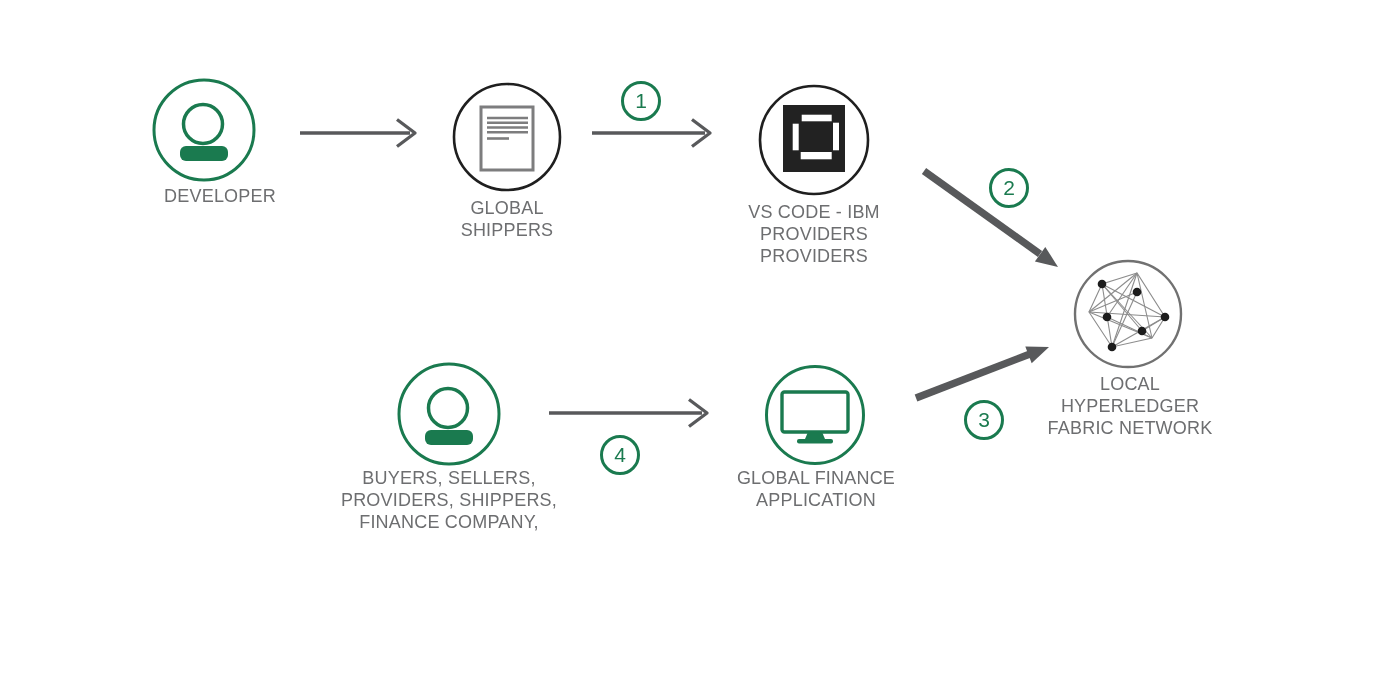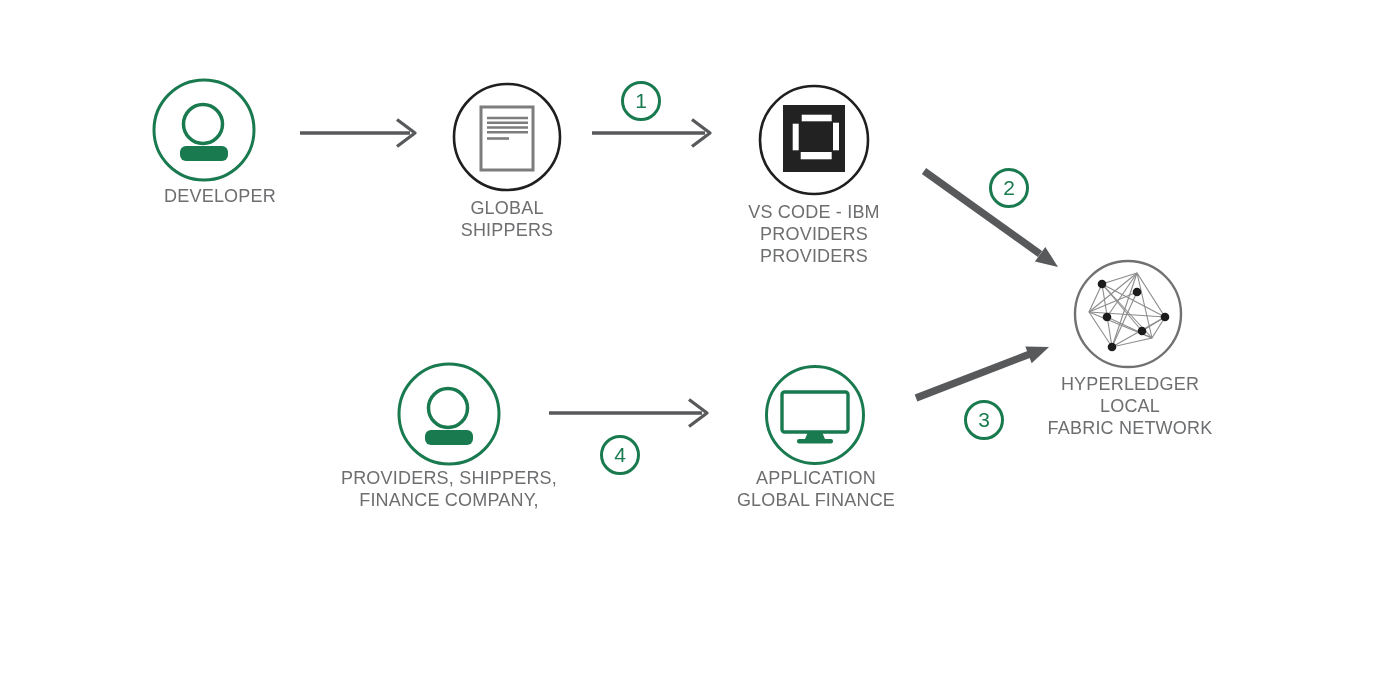--- a/index.html
+++ b/index.html
@@ -117,44 +117,45 @@
     <g fill="#1c1c1c">
       <circle cx="31" cy="27" r="4.3"></circle>
       <circle cx="66" cy="35" r="4.3"></circle>
       <circle cx="94" cy="60" r="4.3"></circle>
       <circle cx="36" cy="60" r="4.3"></circle>
       <circle cx="71" cy="74" r="4.3"></circle>
       <circle cx="41" cy="90" r="4.3"></circle>
     </g>
   </svg>
   <div class="node-label" style="left:1000px;top:373px">
+    <div>LOCAL</div>
     <div>HYPERLEDGER</div>
-    <div>LOCAL</div>
     <div>FABRIC NETWORK</div>
   </div>
 
   <svg class="abs" style="left:395px;top:360px" width="108" height="108" viewBox="0 0 108 108">
     <circle cx="54" cy="54" r="50" fill="none" stroke="#1A7A4F" stroke-width="3"></circle>
     <circle cx="53" cy="48" r="19.5" fill="none" stroke="#1A7A4F" stroke-width="3.5"></circle>
     <rect x="30" y="70" width="48" height="15" rx="6" fill="#1A7A4F"></rect>
   </svg>
   <div class="node-label" style="left:319px;top:467px">
+    <div>BUYERS, SELLERS,</div>
     <div>PROVIDERS, SHIPPERS,</div>
     <div>FINANCE COMPANY,</div>
   </div>
 
   <svg class="abs" style="left:763px;top:363px" width="104" height="104" viewBox="0 0 104 104">
     <circle cx="52" cy="52" r="48.5" fill="none" stroke="#1A7A4F" stroke-width="3"></circle>
     <rect x="19" y="29" width="66" height="40" rx="2.5" fill="none" stroke="#1A7A4F" stroke-width="3.4"></rect>
     <polygon points="45,69 59,69 62,76 42,76" fill="#1A7A4F"></polygon>
     <rect x="34" y="76" width="36" height="4.5" rx="2" fill="#1A7A4F"></rect>
   </svg>
   <div class="node-label" style="left:686px;top:467px">
+    <div>GLOBAL FINANCE</div>
     <div>APPLICATION</div>
-    <div>GLOBAL FINANCE</div>
   </div>
 
   <div class="badge" style="left:621px;top:81px">
     <span>1</span>
   </div>
   <div class="badge" style="left:989px;top:168px">
     <span>2</span>
   </div>
   <div class="badge" style="left:964px;top:400px">
     <span>3</span>

